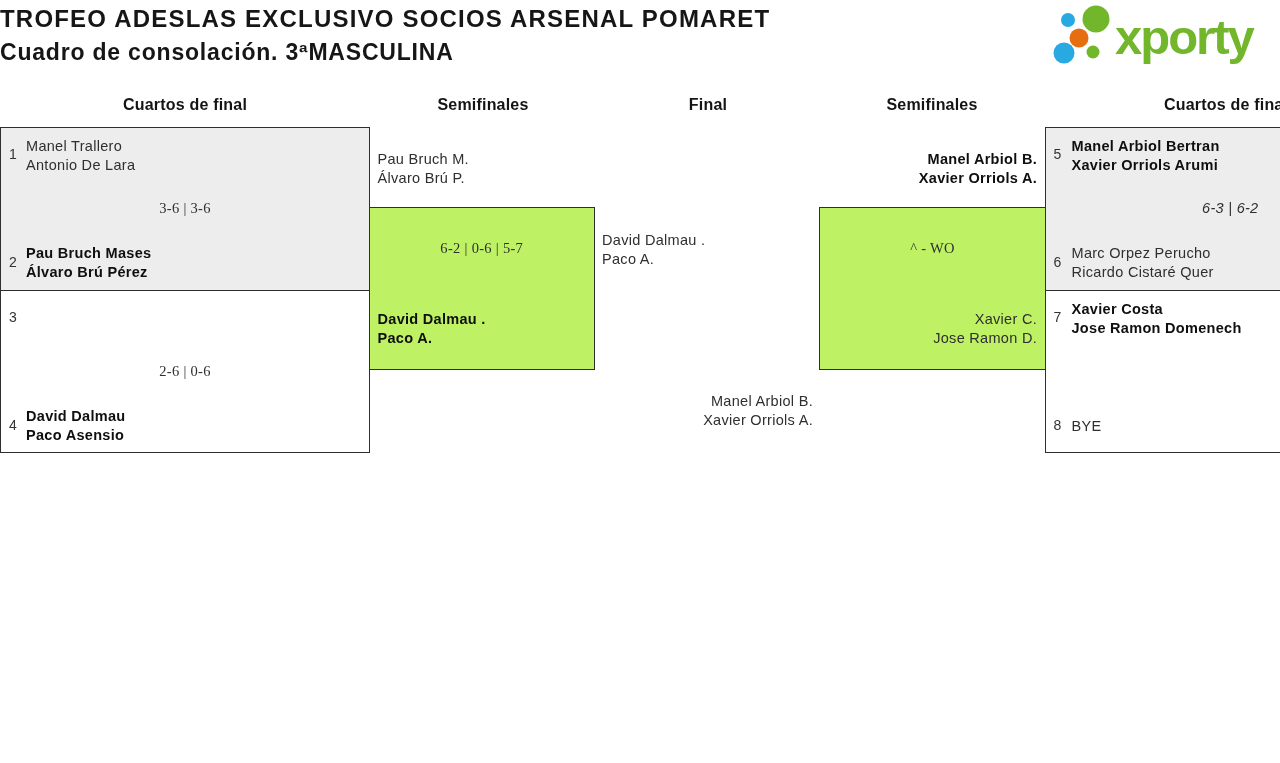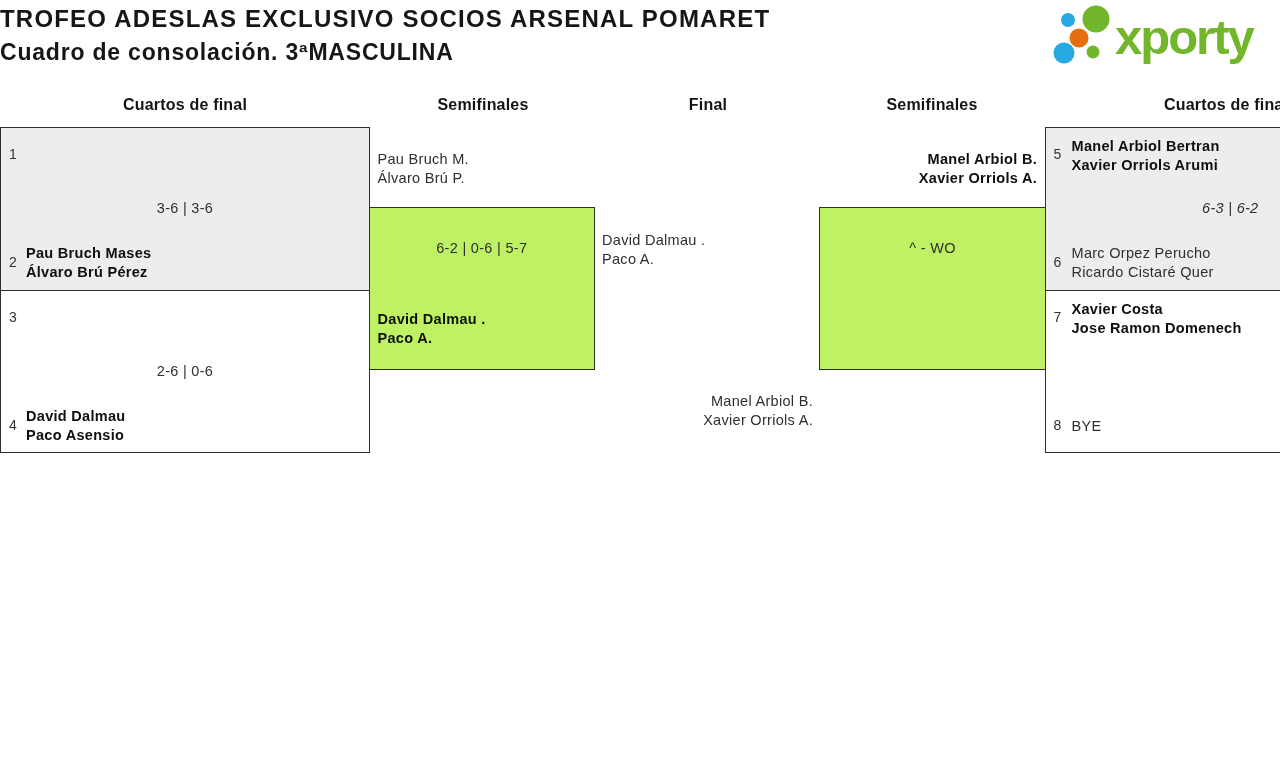--- a/index.html
+++ b/index.html
@@ -42,21 +42,21 @@
   .team {
     position:absolute; font-size:14.5px; line-height:19px; color:#2f2f2f;
     letter-spacing:0.3px; white-space:nowrap;
   }
   .team.bold { font-weight:700; color:#0f0f0f; }
   .team.right { text-align:right; }
   .score {
     position:absolute; font-size:14.5px; color:#2f2f2f; letter-spacing:0.3px;
     white-space:nowrap;
   }
-  .score.center { left:0; right:0; text-align:center; }
+  .score.center { left:0; right:0; text-align:center;font-family:Liberation Serif, serif; }
   .score.rightal { left:0; width:213px; text-align:right;font-style:italic; }
 </style>
 </head>
 <body>
 
 <div class="page">
 
   <div class="title-line" style="top:5px">TROFEO ADESLAS EXCLUSIVO SOCIOS ARSENAL POMARET</div>
   <div class="subtitle-line" style="top:39px">Cuadro de consolación. 3ªMASCULINA</div>
 
@@ -74,20 +74,24 @@
   <div class="round-h" style="left:85px;width:200px">Cuartos de final</div>
   <div class="round-h" style="left:383px;width:200px">Semifinales</div>
   <div class="round-h" style="left:608px;width:200px">Final</div>
   <div class="round-h" style="left:832px;width:200px">Semifinales</div>
   <div class="round-h" style="left:1164px;text-align:left">Cuartos de final</div>
 
   <div class="stack" style="left:0;top:127px;width:370px;height:326px">
 
     <div class="half gray">
       <span class="seed" style="top:18px">1</span>
+      <div class="team" style="left:25px;top:9px">
+        <div>Manel Trallero</div>
+        <div>Antonio De Lara</div>
+      </div>
       <div class="score center" style="top:72px">3-6 | 3-6</div>
       <span class="seed" style="top:126px">2</span>
       <div class="team bold" style="left:25px;top:116px">
         <div>Pau Bruch Mases</div>
         <div>Álvaro Brú Pérez</div>
       </div>
     </div>
 
     <div class="half">
       <span class="seed" style="top:18px">3</span>
@@ -120,20 +124,24 @@
     <div>Manel Arbiol B.</div>
     <div>Xavier Orriols A.</div>
   </div>
 
   <div class="box" style="left:819px;top:207px;width:227px;height:163px">
     <div class="team bold right" style="right:8px;top:-58px">
       <div>Manel Arbiol B.</div>
       <div>Xavier Orriols A.</div>
     </div>
     <div class="score center" style="top:32px">^ - WO</div>
+    <div class="team right" style="right:8px;top:102px">
+      <div>Xavier C.</div>
+      <div>Jose Ramon D.</div>
+    </div>
   </div>
 
   <div class="stack" style="left:1044.5px;top:127px;width:400px;height:326px">
 
     <div class="half gray">
       <span class="seed" style="top:18px">5</span>
       <div class="team bold" style="left:26px;top:9px">
         <div>Manel Arbiol Bertran</div>
         <div>Xavier Orriols Arumi</div>
       </div>

